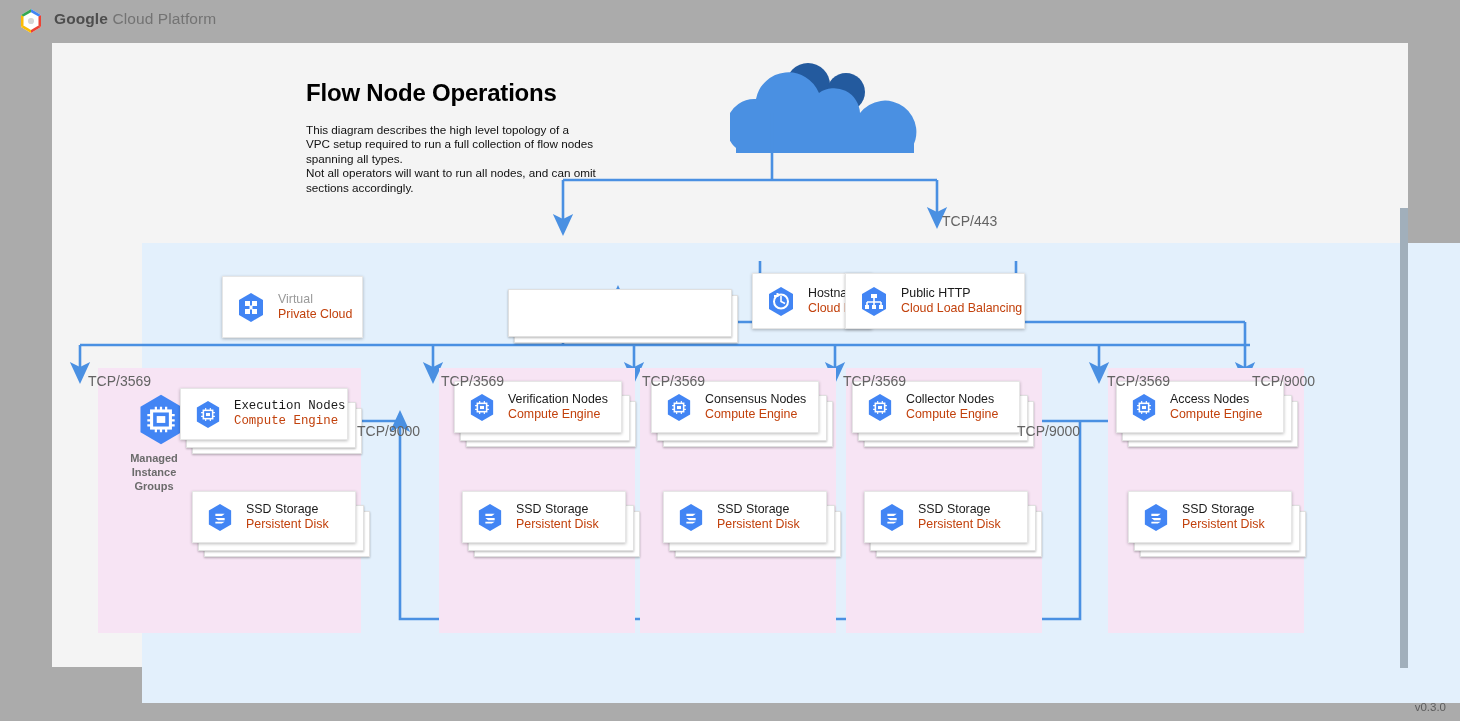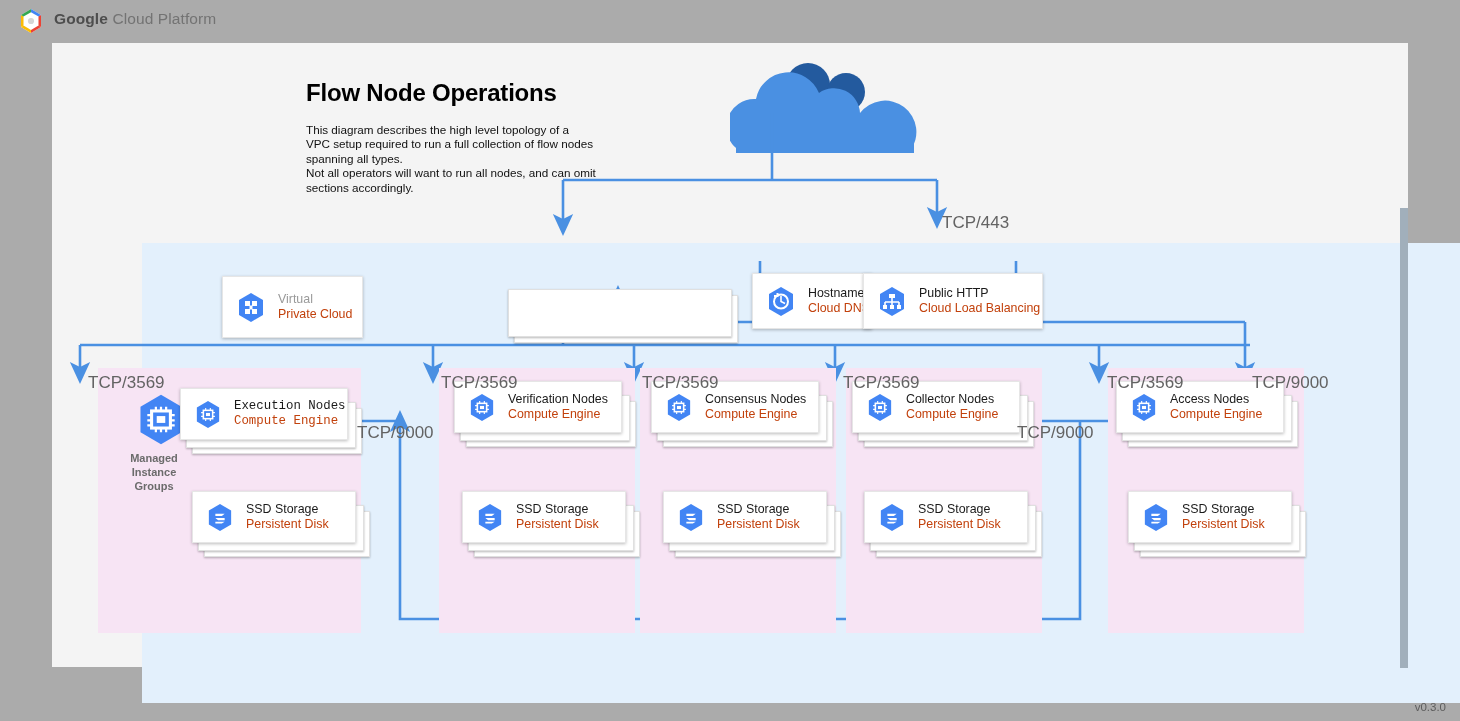--- a/index.html
+++ b/index.html
@@ -81,21 +81,21 @@
     display: flex; align-items: center;
   }
   .card-icon { flex: 0 0 auto; margin-left: 14px; }
   .card-text { margin-left: 13px; }
   .card-title { font-size: 12.4px; color: #1a1a1a; line-height: 15px; white-space: nowrap; }
   .card-sub   { font-size: 12.4px; color: #c2410c; line-height: 15px; white-space: nowrap; }
   .card-title.muted { color: #9a9a9a; }
 
   
   .port-label {
-    position: absolute; font-size: 17px; color: #636363;
+    position: absolute; font-size: 14px; color: #636363;
     white-space: nowrap;
   }
 
   svg.wires { position: absolute; left: 0; top: 0; width: 1356px; height: 624px; overflow: visible; pointer-events: none; }
 </style>
 </head>
 <body>
 
 <div id="root">
 
@@ -215,21 +215,21 @@
           <path d="M14 10 L14 15.5 L18 17.5" stroke="#fff" stroke-width="1.6" fill="none"></path>
           <path d="M7 10 L10.5 10 L10.5 7" stroke="#fff" stroke-width="2" fill="none"></path>
         </svg>
         <div class="card-text">
           <div class="card-title">Hostname</div>
           <div class="card-sub">Cloud DNS</div>
         </div>
       </div>
     </div>
 
-    <div class="card" style="left:811px; top:230px; width:180px; height:40px;">
+    <div class="card" style="left:793px; top:230px; width:180px; height:40px;">
       <div class="card-face" style="width:180px; height:56px;">
         <svg class="card-icon" width="28" height="31" viewBox="0 0 28 31">
           <path d="M14 1 L26 8 L26 23 L14 30 L2 23 L2 8 Z" fill="#4285f4"></path>
           <rect x="11" y="8" width="6" height="4" fill="#fff"></rect>
           <path d="M14 12 L14 16 M7 16 L21 16 M7 16 L7 19 M14 16 L14 19 M21 16 L21 19" stroke="#fff" stroke-width="1.6" fill="none"></path>
           <rect x="5" y="19" width="4" height="4" fill="#fff"></rect>
           <rect x="12" y="19" width="4" height="4" fill="#fff"></rect>
           <rect x="19" y="19" width="4" height="4" fill="#fff"></rect>
         </svg>
         <div class="card-text">

